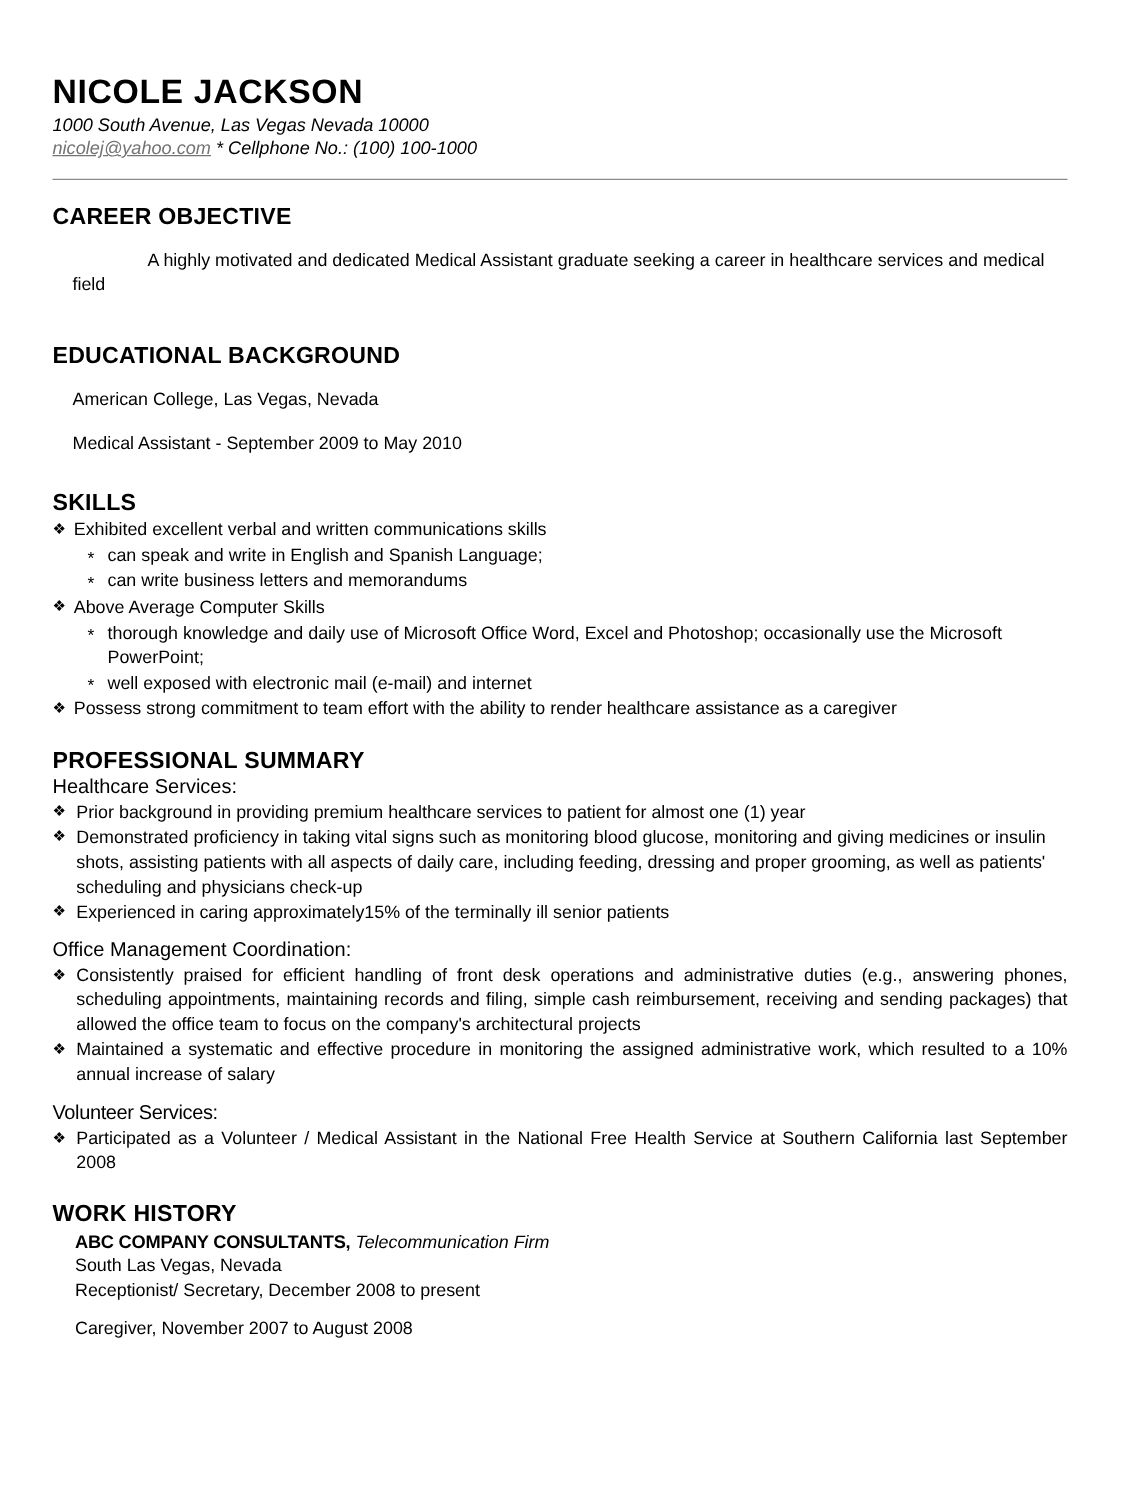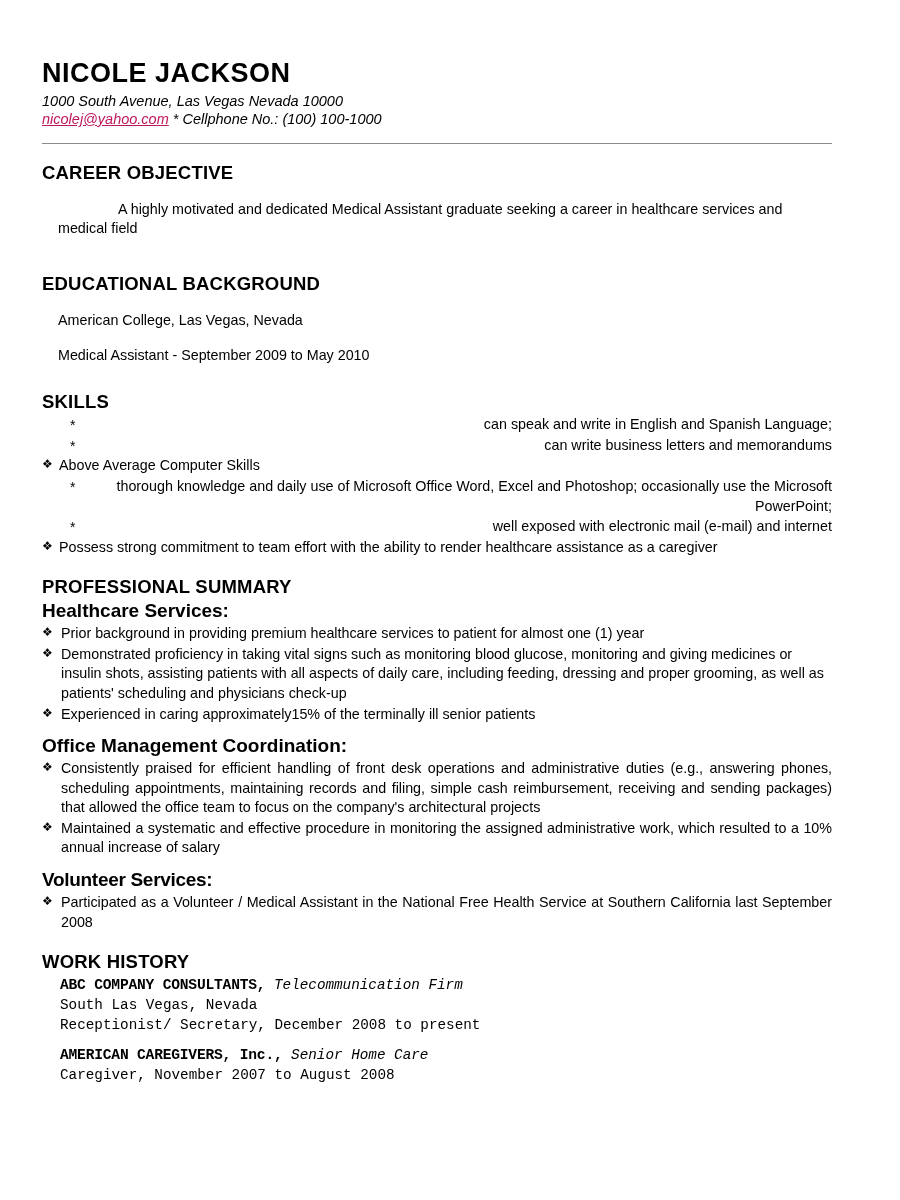--- a/index.html
+++ b/index.html
@@ -12,41 +12,41 @@
     height: 1200px;
     font-family: "Liberation Sans", sans-serif;
     color: #000000;
     overflow: hidden;
   }
   .page {
     position: relative;
     width: 900px;
     height: 1200px;
     box-sizing: border-box;
-    padding: 48px 68px 0 42px;
+    padding: 48px 46px 0 42px;
     border-radius: 11px;
   }
   .name {
     font-size: 27px;
     font-weight: bold;
     letter-spacing: 0.5px;
     margin: 10px 0 4px 0;
   }
   .addr {
     font-size: 14.5px;
     font-style: italic;
     margin: 0 0 2px 0;
   }
   .contact-line {
     font-size: 14.5px;
     font-style: italic;
     margin: 0;
   }
   .email {
-    color: #be185d;
+    color: #737373;
     text-decoration: underline;
     font-style: italic;
   }
   .rule {
     border: 0;
     border-top: 1px solid #8a8a8a;
     margin: 16px 0 18px 0;
   }
   .sec-title {
     font-size: 18.5px;
@@ -62,22 +62,22 @@
   }
   .body-text {
     font-size: 14.3px;
     line-height: 1.35;
     margin: 16px;
   }
   .indent-first {
     text-indent: 60px;
   }
   .sub-head {
-    font-size: 19px;
-    font-weight: bold;
+    font-size: 16px;
+    font-weight: normal;
     margin: 0 0 2px 0;
   }
   ul.plain {
     list-style: none;
     margin: 0;
     padding: 0;
   }
   ul.plain li {
     font-size: 14.3px;
     line-height: 1.37;
@@ -99,35 +99,33 @@
   }
   li.bul-sp::before {
     content: "\2756";
     position: absolute;
     left: 0;
     top: 0;
     font-size: 12px;
   }
   li.star {
     padding-left: 44px;
-    text-align: right;
   }
   li.star::before {
     content: "*";
     position: absolute;
     left: 28px;
     top: 1px;
     font-size: 14px;
   }
   .justify {
     text-align: justify;
   }
   .work-block {
     margin-left: 18px;
-    font-family: Liberation Mono, monospace;
   }
   .company {
     font-size: 14.6px;
     font-weight: bold;
     display: inline;
     letter-spacing: -0.2px;
   }
   .company-kind {
     font-size: 14.3px;
     font-style: italic;
@@ -162,20 +160,21 @@
   <div class="sec-gap"></div>
 
   <div class="sec-title">EDUCATIONAL BACKGROUND</div>
   <p class="body-text">American College, Las Vegas, Nevada</p>
   <p class="body-text">Medical Assistant -  September 2009 to May 2010</p>
 
   <div class="small-gap"></div>
 
   <div class="sec-title">SKILLS</div>
   <ul class="plain">
+    <li class="bul">Exhibited excellent verbal and written communications skills</li>
     <li class="star">can speak and write in English and Spanish Language;</li>
     <li class="star">can write business letters and memorandums</li>
     <li class="bul">Above Average Computer Skills</li>
     <li class="star">thorough knowledge and daily use of Microsoft Office Word, Excel and Photoshop; occasionally use the Microsoft PowerPoint;</li>
     <li class="star">well exposed with electronic mail (e-mail) and internet</li>
     <li class="bul">Possess strong commitment to team effort with the ability to render healthcare assistance as a caregiver</li>
   </ul>
 
   <div class="sec-gap"></div>
 
@@ -212,20 +211,16 @@
       <span class="company">ABC COMPANY CONSULTANTS,</span>
       <span class="company-kind">Telecommunication Firm</span>
     </p>
     <p class="work-line">South Las Vegas, Nevada</p>
     <p class="work-line">Receptionist/ Secretary, December 2008 to present</p>
   </div>
 
   <div class="small-gap"></div>
 
   <div class="work-block">
-    <p class="work-line">
-      <span class="company">AMERICAN CAREGIVERS, Inc.,</span>
-      <span class="company-kind">Senior Home Care</span>
-    </p>
     <p class="work-line">Caregiver, November 2007 to August 2008</p>
   </div>
 
 </div>
 
 </body></html>

